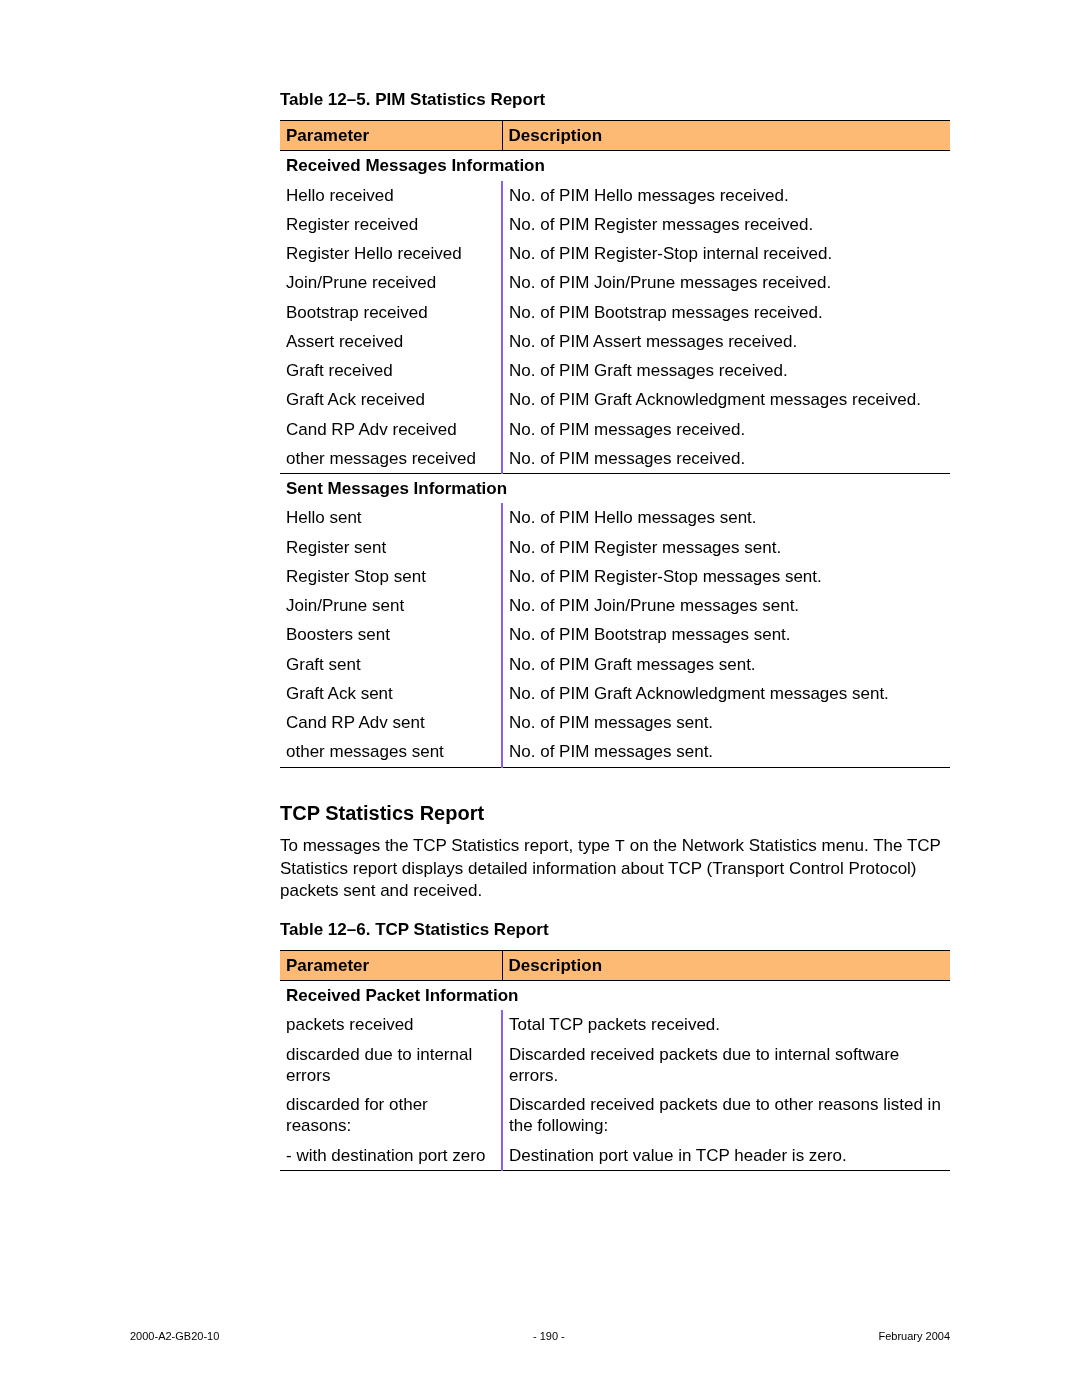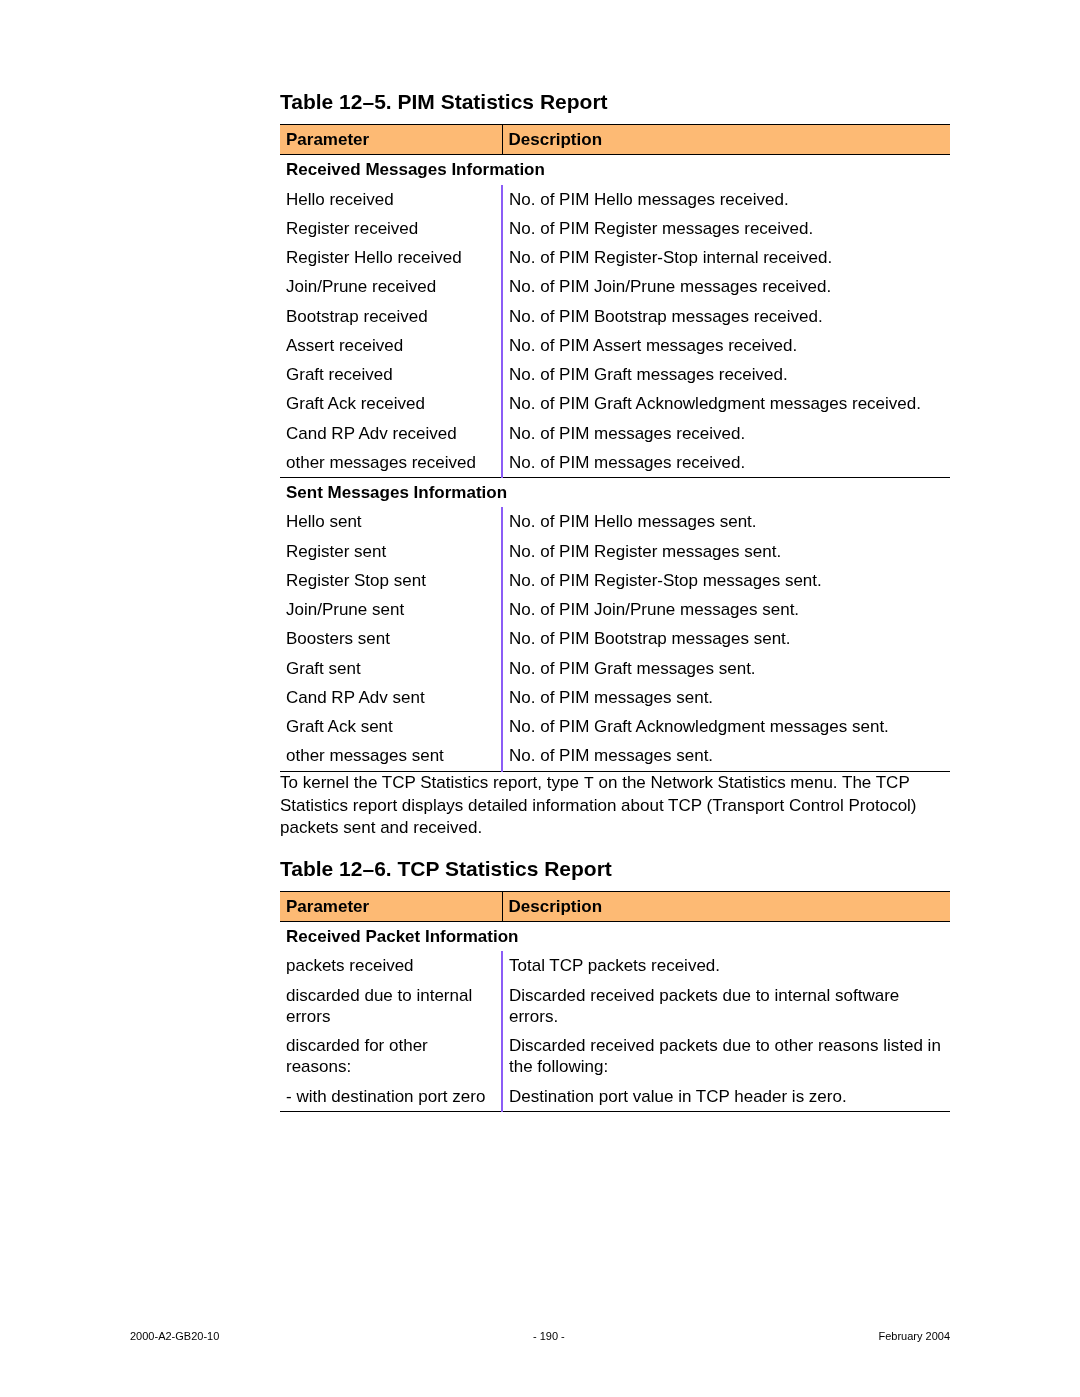--- a/index.html
+++ b/index.html
@@ -11,21 +11,21 @@
   }
   .page {
     width: 1080px;
     height: 1397px;
     position: relative;
     box-sizing: border-box;
     padding: 90px 130px 60px 280px;
   }
   .caption {
     font-weight: bold;
-    font-size: 21px;
+    font-size: 17px;
     margin-bottom: 10px;
   }
   table {
     border-collapse: collapse;
     width: 100%;
     table-layout: fixed;
   }
   th, td {
     text-align: left;
     vertical-align: top;
@@ -159,36 +159,37 @@
         </tr>
       <tr>
           <td class="p">Boosters sent</td>
           <td>No. of PIM Bootstrap messages sent.</td>
         </tr>
       <tr>
           <td class="p">Graft sent</td>
           <td>No. of PIM Graft messages sent.</td>
         </tr>
       <tr>
+          <td class="p">Graft Ack sent</td>
+          <td>No. of PIM Graft Acknowledgment messages sent.</td>
+        </tr>
+      <tr>
           <td class="p">Cand RP Adv sent</td>
           <td>No. of PIM messages sent.</td>
-        </tr>
-      <tr>
-          <td class="p">Graft Ack sent</td>
-          <td>No. of PIM Graft Acknowledgment messages sent.</td>
         </tr>
       <tr class="last">
           <td class="p">other messages sent</td>
           <td>No. of PIM messages sent.</td>
         </tr>
     </tbody>
   </table>
 
+  <div class="heading2">TCP Statistics Report</div>
   <div class="para">
-    <span>To kernel the TCP Statistics report, type </span><span class="mono">T</span><span> on the Network Statistics menu. The TCP Statistics report displays detailed information about TCP (Transport Control Protocol) packets sent and received.</span>
+    <span>To messages the TCP Statistics report, type </span><span class="mono">T</span><span> on the Network Statistics menu. The TCP Statistics report displays detailed information about TCP (Transport Control Protocol) packets sent and received.</span>
   </div>
 
   <div class="caption">Table 12–6.  TCP Statistics Report</div>
   <table>
     <colgroup>
         <col class="param">
         <col class="desc">
       </colgroup>
     <thead>
       <tr>

